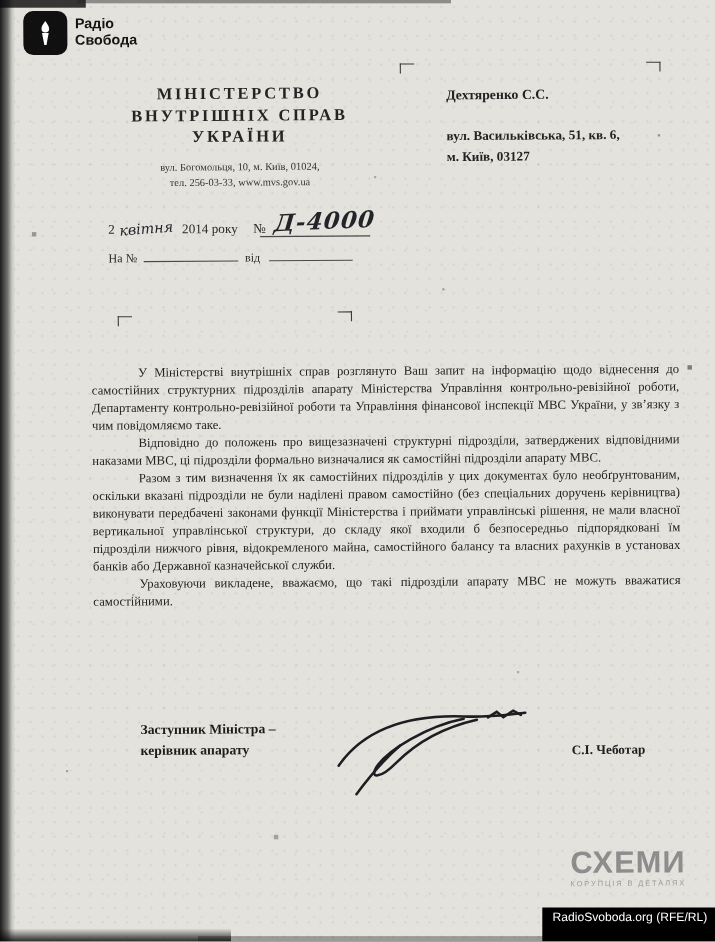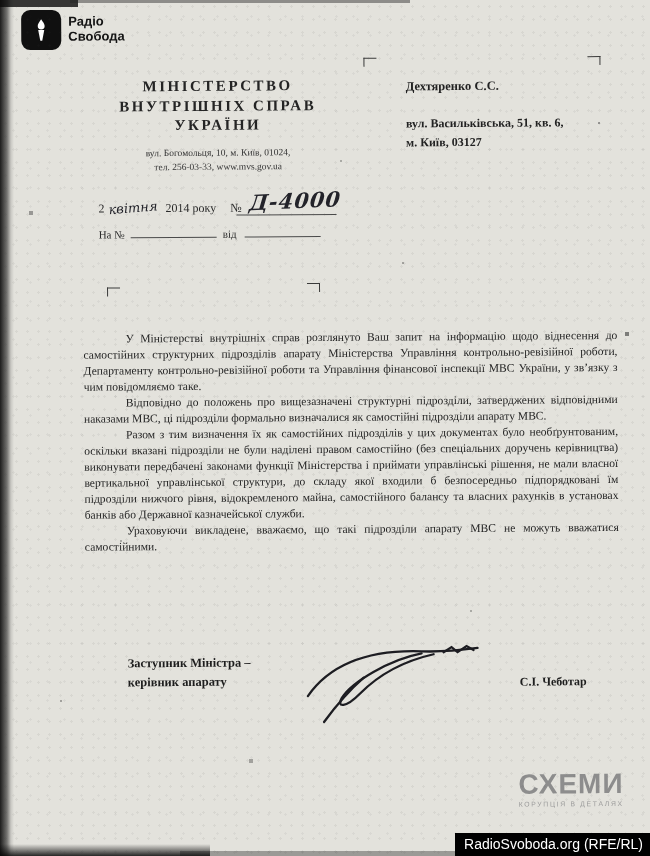--- a/index.html
+++ b/index.html
@@ -91,21 +91,21 @@
   .sig-scribble { position:absolute; left:292px; top:638px; }
   .sig-name { position:absolute; left:518px; top:676px; font-weight:bold; font-size:12px; color:#1d1d1d; }
 
   
   .schemes { position:absolute; left:516px; top:772px; font-family:"Liberation Sans", sans-serif; }
   .schemes-brand { font-size:28px; font-weight:bold; letter-spacing:1px; color:#8d8d8d; line-height:1; }
   .schemes-tag { font-size:6.8px; letter-spacing:1.7px; color:#9a9a9a; margin-top:2px; }
 
   
   .credit { position:absolute; right:0; bottom:0; background:#000; color:#fff;
-    font-family:"Liberation Sans", sans-serif; font-size:14px; padding:3px 7px 4px 9px; }
+    font-family:"Liberation Sans", sans-serif; font-size:11px; padding:3px 7px 16px 9px; }
 </style>
 </head>
 <body>
 
 <div class="page">
 
   <div class="doc">
 
     <div class="rs-logo">
       <div class="rs-icon">

